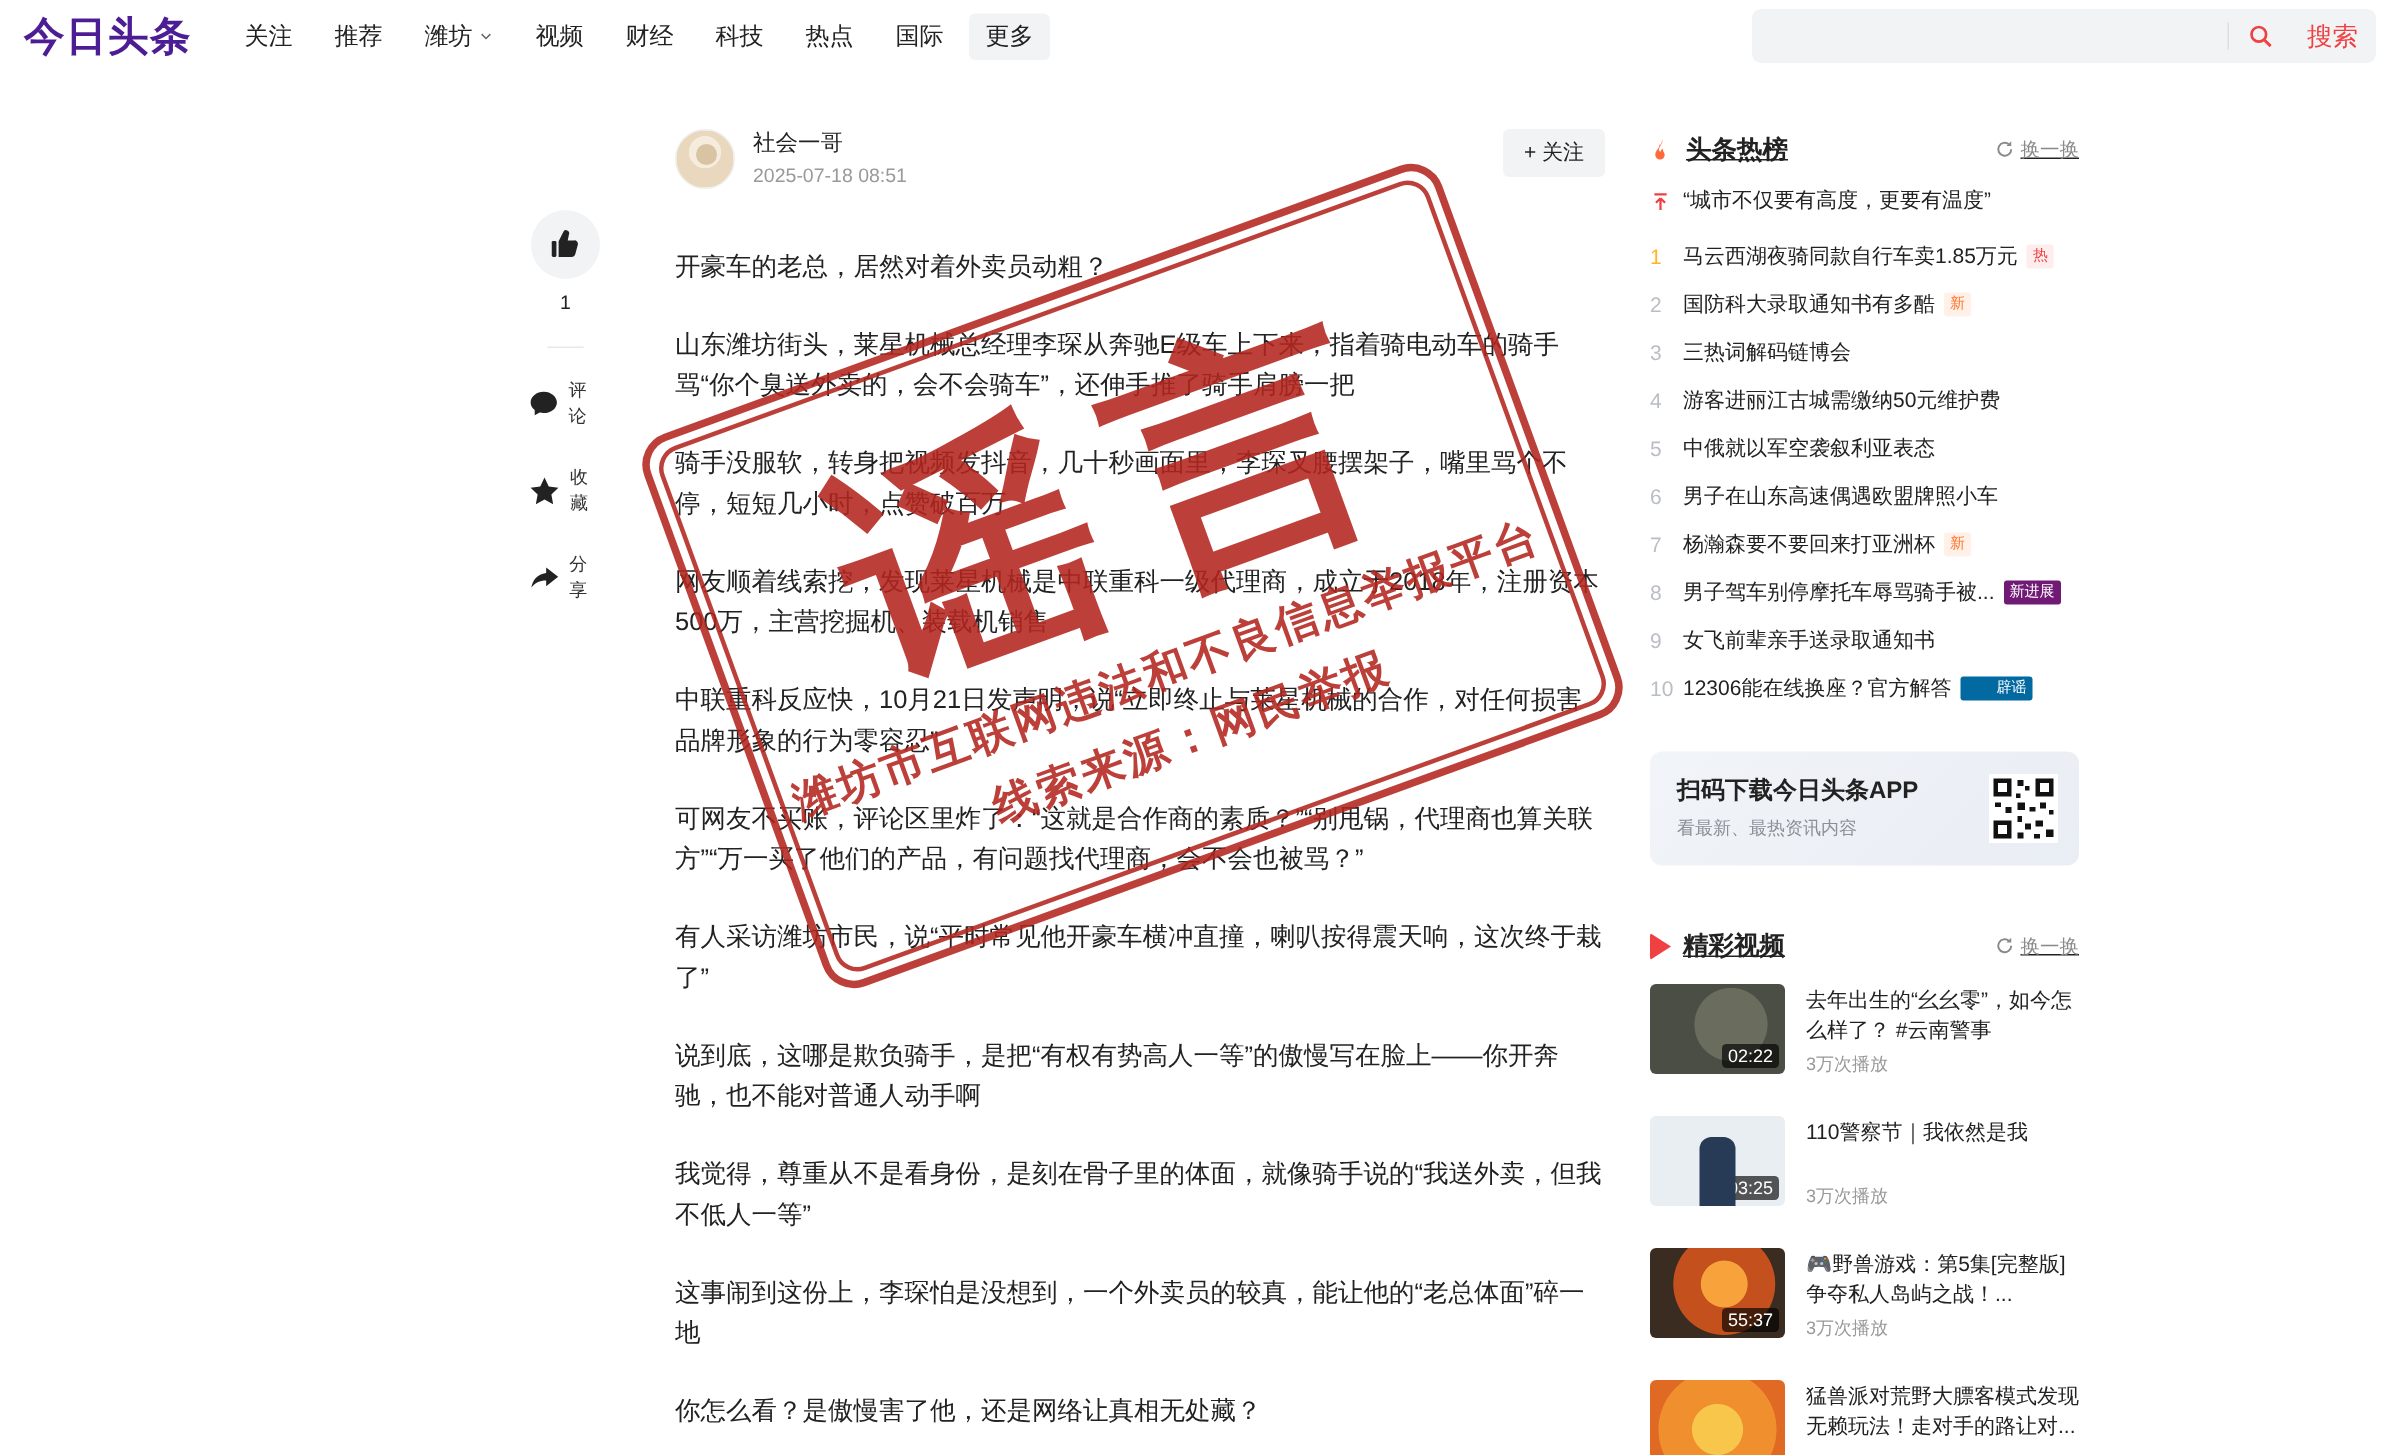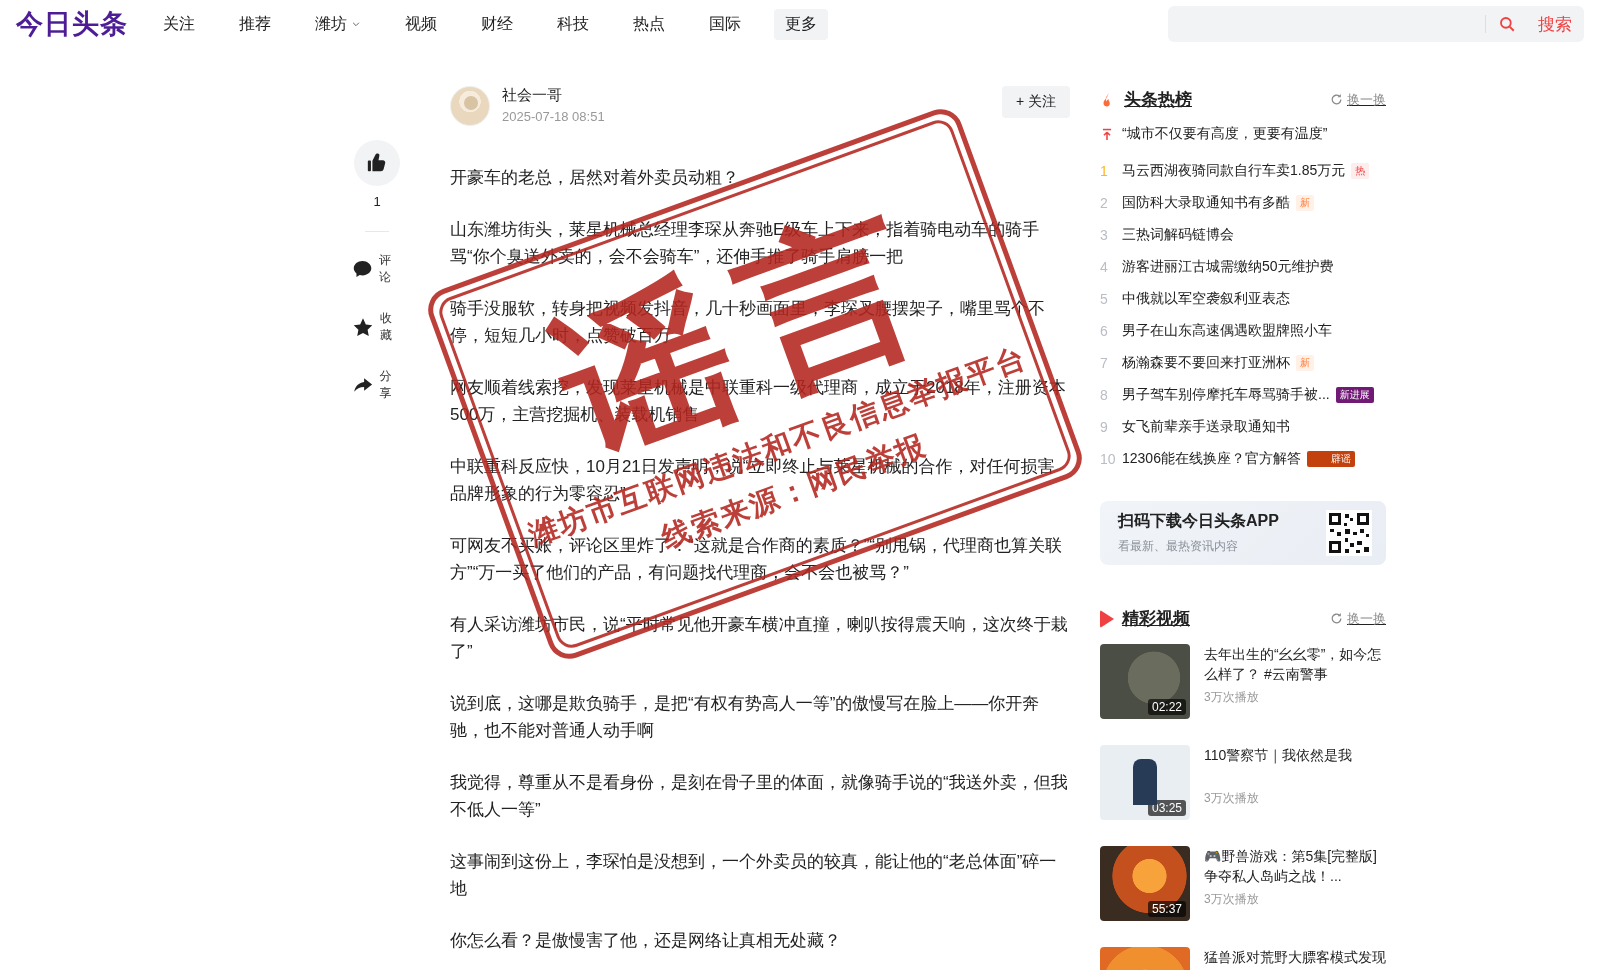--- a/index.html
+++ b/index.html
@@ -3,21 +3,21 @@
 <meta charset="utf-8">
 <style>
   * { margin:0; padding:0; box-sizing:border-box; }
   html,body { background:#fff; }
   body { font-family:"Liberation Sans","DejaVu Sans",sans-serif; color:#222; }
   .page { position:relative; width:1600px; height:970px; background:#fff; overflow:hidden; margin:0 auto; }
 
   
   .nav { position:absolute; top:0; left:0; right:0; height:48px; display:flex; align-items:center; padding:0 16px; background:#fff; }
   .logo { font-size:27px; font-weight:bold; color:#4c1d95; letter-spacing:1px; margin-right:24px; }
-  .nav-items { display:flex; align-items:center; gap:22px; }
+  .nav-items { display:flex; align-items:center; gap:6px; }
   .nav-item { font-size:16px; color:#222; padding:5px 11px; border-radius:4px; cursor:pointer; display:flex; align-items:center; gap:4px; white-space:nowrap; }
   .nav-item.more { background:#f2f3f5; }
   .chev { width:10px; height:10px; display:inline-block; }
   .searchbox { margin-left:auto; width:416px; height:36px; background:#f2f3f5; border-radius:6px; display:flex; align-items:center; padding:0 12px; }
   .searchbox input { flex:1; border:none; outline:none; background:transparent; font-size:14px; color:#222; }
   .search-divider { width:1px; height:18px; background:#dcdee0; margin:0 12px; }
   .search-btn { display:flex; align-items:center; gap:22px; color:#f04142; font-size:17px; cursor:pointer; white-space:nowrap; }
 
   
   .rail { position:absolute; left:352px; top:140px; width:50px; display:flex; flex-direction:column; align-items:center; }
@@ -60,31 +60,31 @@
   .hot-item { display:flex; align-items:center; font-size:14px; color:#222; height:32px; cursor:pointer; white-space:nowrap; }
   .rank { width:22px; font-size:14px; color:#b9bdc4; flex:none; }
   .hot-item:nth-of-type(1) .rank { color:#f04142; }
   .hot-item:nth-of-type(2) .rank { color:#ff742e; }
   .hot-item:nth-of-type(3) .rank { color:#ffb61e; }
   .hot-text { overflow:hidden; text-overflow:ellipsis; }
   .badge { flex:none; font-size:10px; line-height:1; padding:3px 4px; border-radius:2px; margin-left:6px; }
   .badge-hot { color:#f04142; background:#fdeded; }
   .badge-new { color:#ff742e; background:#fff1e8; }
   .badge-progress { color:#fff; background:#701a75; }
-  .badge-refute { color:#fff; background:#c2410c;padding-left:24px; }
-
-  .qr-card { margin-top:26px; height:64px; border-radius:8px; background:linear-gradient(135deg,#f1f4f8,#e9edf4); display:flex; align-items:center; padding:0 14px 0 18px; }
+  .badge-refute { color:#fff; background:#0369a1;padding-left:24px; }
+
+  .qr-card { margin-top:26px; height:76px; border-radius:8px; background:linear-gradient(135deg,#f1f4f8,#e9edf4); display:flex; align-items:center; padding:0 14px 0 18px; }
   .qr-title { font-size:16px; font-weight:bold; color:#222; }
   .qr-sub { font-size:12px; color:#8a8f99; margin-top:6px; }
   .qr-img { margin-left:auto; width:46px; height:46px; background:#fff; }
 
   .video-section { margin-top:42px; }
   .play-icon { width:0; height:0; border-left:14px solid #f04142; border-top:9px solid transparent; border-bottom:9px solid transparent; border-radius:2px; }
   .video-item { display:flex; margin-bottom:26px; cursor:pointer; }
-  .thumb { position:relative; width:90px; height:75px; border-radius:4px; flex:none; overflow:hidden; }
+  .thumb { position:relative; width:90px; height:60px; border-radius:4px; flex:none; overflow:hidden; }
   .thumb-dog { background:radial-gradient(circle at 60% 45%, #6a6d5e 0 38%, #4b4e44 39% 100%); }
   .thumb-police { background:linear-gradient(180deg,#e9eef2 0 100%); }
   .thumb-police::after { content:""; position:absolute; left:33px; top:14px; width:24px; height:46px; border-radius:8px 8px 0 0; background:#273a56; }
   .thumb-beast { background:radial-gradient(circle at 55% 40%, #f7a23b 0 25%, #c4501e 26% 55%, #3a2c20 56% 100%); }
   .thumb-cat { background:radial-gradient(circle at 50% 55%, #f7c64a 0 30%, #ef8f2e 31% 70%, #e06a24 71% 100%); }
   .duration { position:absolute; right:4px; bottom:4px; background:rgba(0,0,0,.65); color:#fff; font-size:12px; padding:1px 4px; border-radius:3px; }
   .duration:empty { display:none; }
   .video-info { margin-left:14px; height:62px; display:flex; flex-direction:column; }
   .video-title { font-size:14px; line-height:20px; color:#222; display:-webkit-box; -webkit-line-clamp:2; -webkit-box-orient:vertical; overflow:hidden; }
   .video-views { font-size:12px; color:#999; margin-top:auto; }

